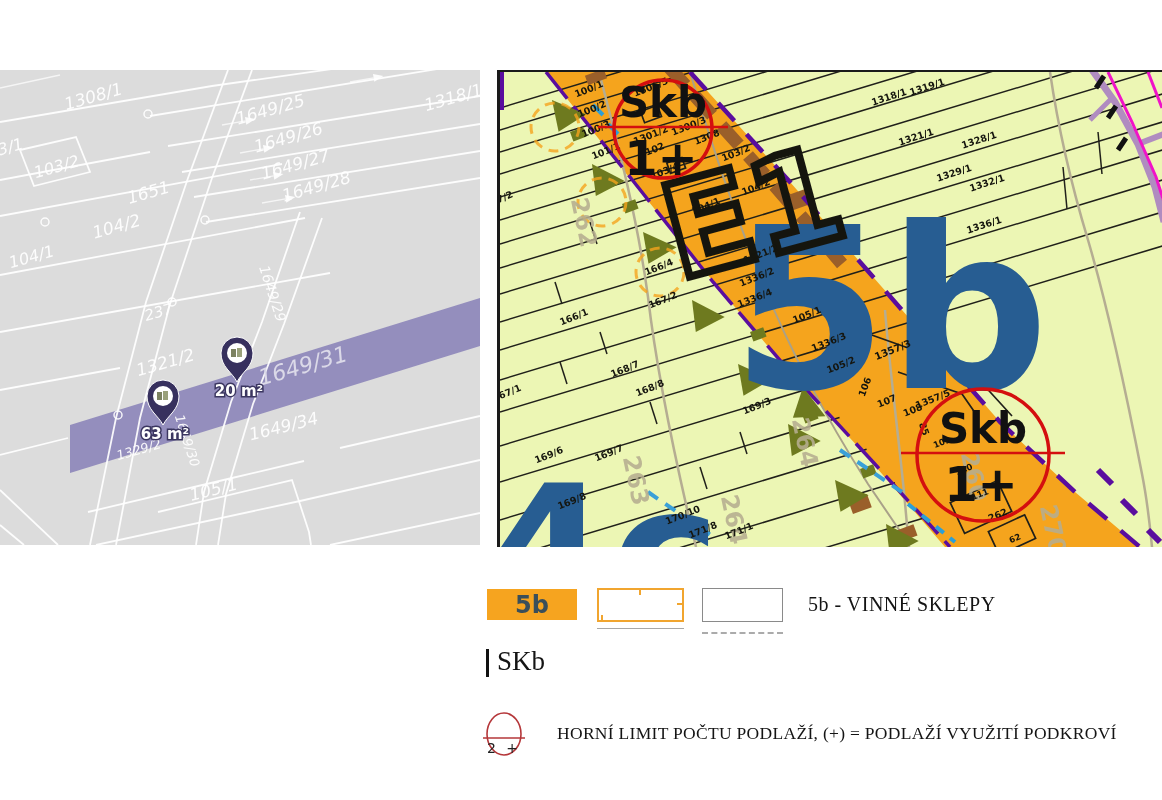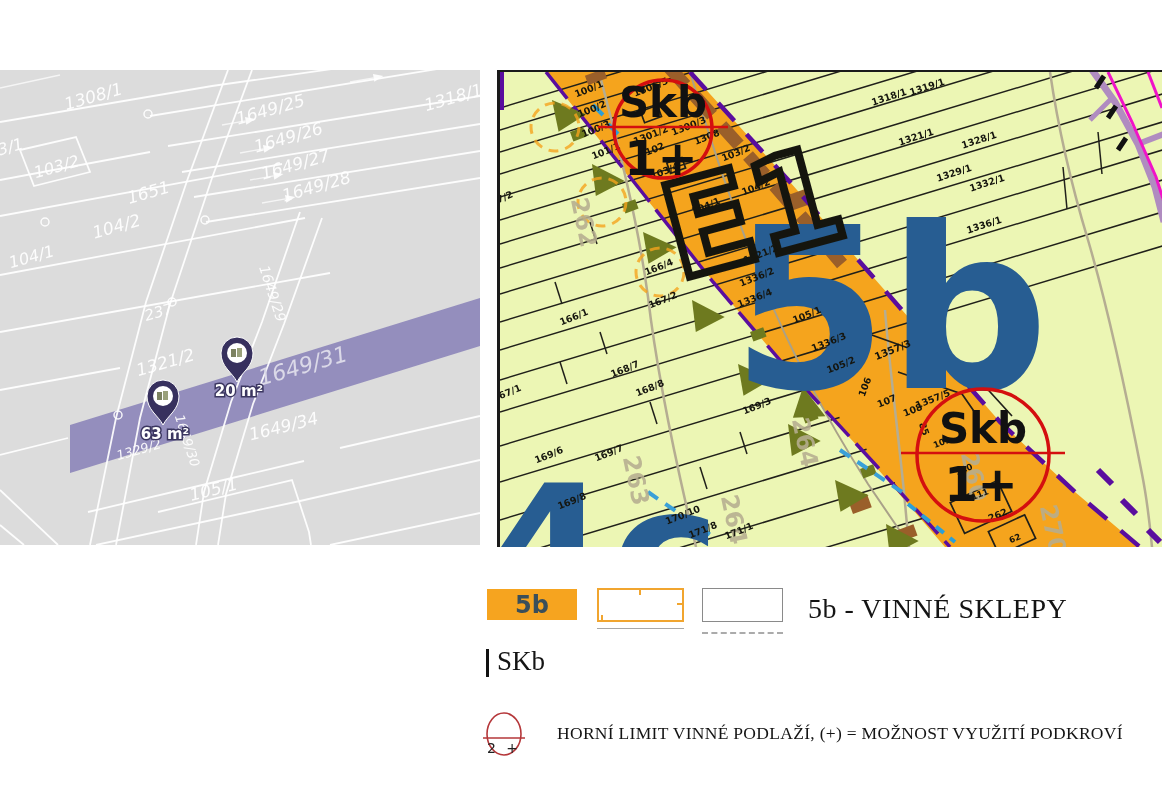--- a/index.html
+++ b/index.html
@@ -34,21 +34,21 @@
   .legend *{box-sizing:border-box;}
   .lg-abs{position:absolute;}
   .swatch-orange{left:487px;top:29px;width:90px;height:31px;background:#f6a41f;
     display:flex;align-items:center;justify-content:center;color:#3a4f5a;font-weight:700;font-size:24px;}
   .swatch-o-outline{left:597px;top:28px;width:87px;height:34px;background:#fff;border:2px solid #f1a52f;}
   .tick{position:absolute;background:#f1a52f;}
   .underline-solid{left:597px;top:68px;width:87px;border-top:1.5px solid #a8a8a8;}
   .swatch-g-outline{left:702px;top:28px;width:81px;height:34px;background:#fff;border:1.5px solid #8a8a8a;}
   .underline-dash{left:702px;top:72px;width:81px;border-top:2px dashed #ababab;}
   .lg-serif{font-family:"Liberation Serif","DejaVu Serif",serif;color:#141414;}
-  .row1-text{left:808px;top:33px;font-size:28px;letter-spacing:.5px;}
+  .row1-text{left:808px;top:33px;font-size:20px;letter-spacing:.5px;}
   .skb-bar{left:486px;top:89px;width:3px;height:28px;background:#111;}
   .skb-code{left:497px;top:86px;font-size:27px;}
   .row2-text{left:547px;top:91px;font-size:21px;}
   .floor-marker{left:482px;top:150px;width:46px;height:50px;}
   .row3-text{left:557px;top:163px;font-size:17.5px;letter-spacing:.3px;}
 </style>
 </head>
 <body>
 
 <div class="map left-map">
@@ -357,14 +357,14 @@
   <div class="lg-abs skb-bar"></div>
   <div class="lg-abs lg-serif skb-code">SKb</div>
 
   <div class="lg-abs floor-marker">
     <svg width="46" height="50" viewBox="0 0 46 50">
       <ellipse cx="22" cy="24" rx="17" ry="21" fill="none" stroke="#b5373a" stroke-width="1.6"></ellipse>
       <line x1="1" y1="28" x2="43" y2="28" stroke="#b5373a" stroke-width="1.6"></line>
       <text x="22" y="43" text-anchor="middle" font-size="14" letter-spacing="3" fill="#222" font-family="DejaVu Sans, sans-serif">2 +</text>
     </svg>
   </div>
-  <div class="lg-abs lg-serif row3-text">HORNÍ LIMIT VINNÉ PODLAŽÍ, (+) = MOŽNOST VYUŽITÍ PODKROVÍ</div>
+  <div class="lg-abs lg-serif row3-text">HORNÍ LIMIT POČTU PODLAŽÍ, (+) = PODLAŽÍ VYUŽITÍ PODKROVÍ</div>
 </div>
 
 </body></html>

